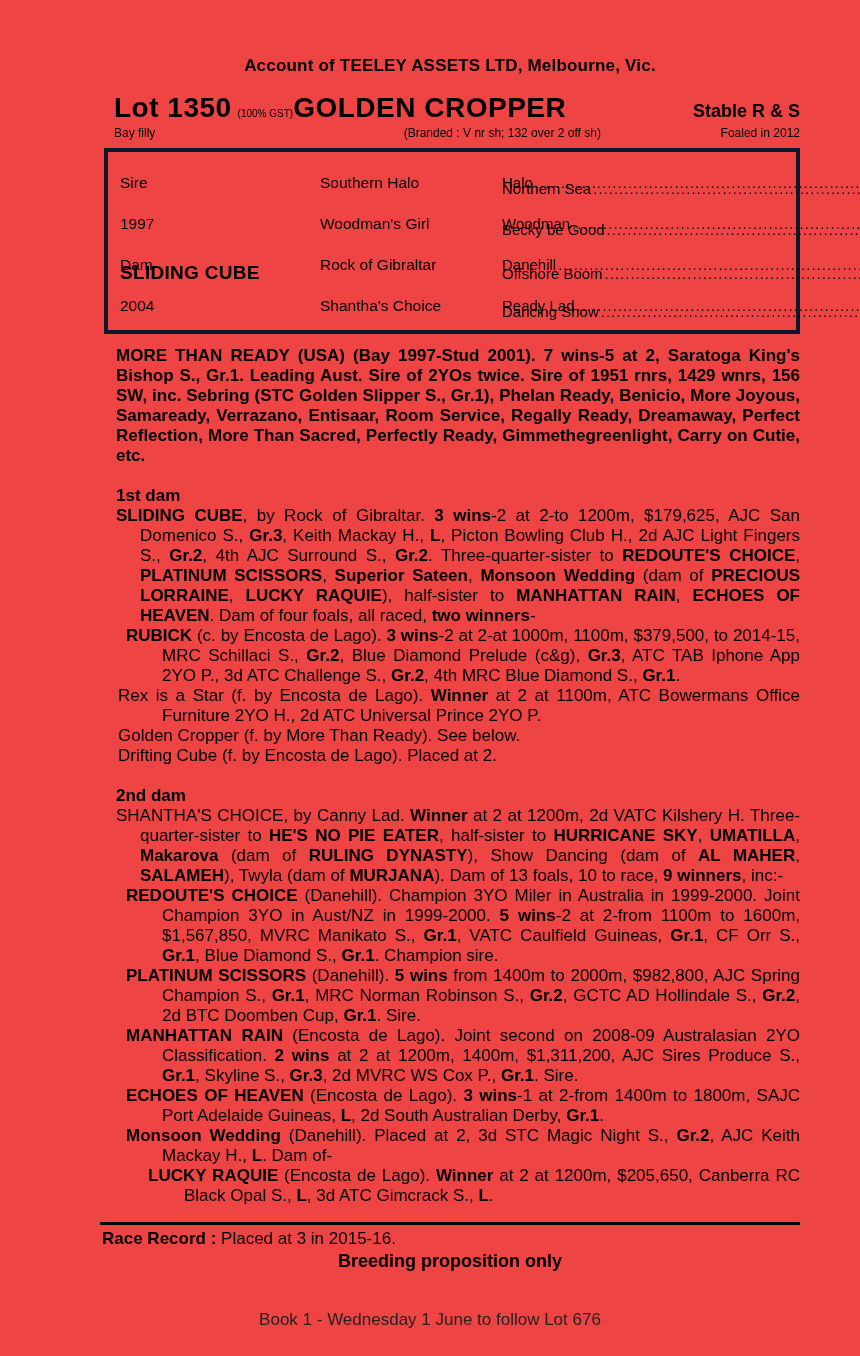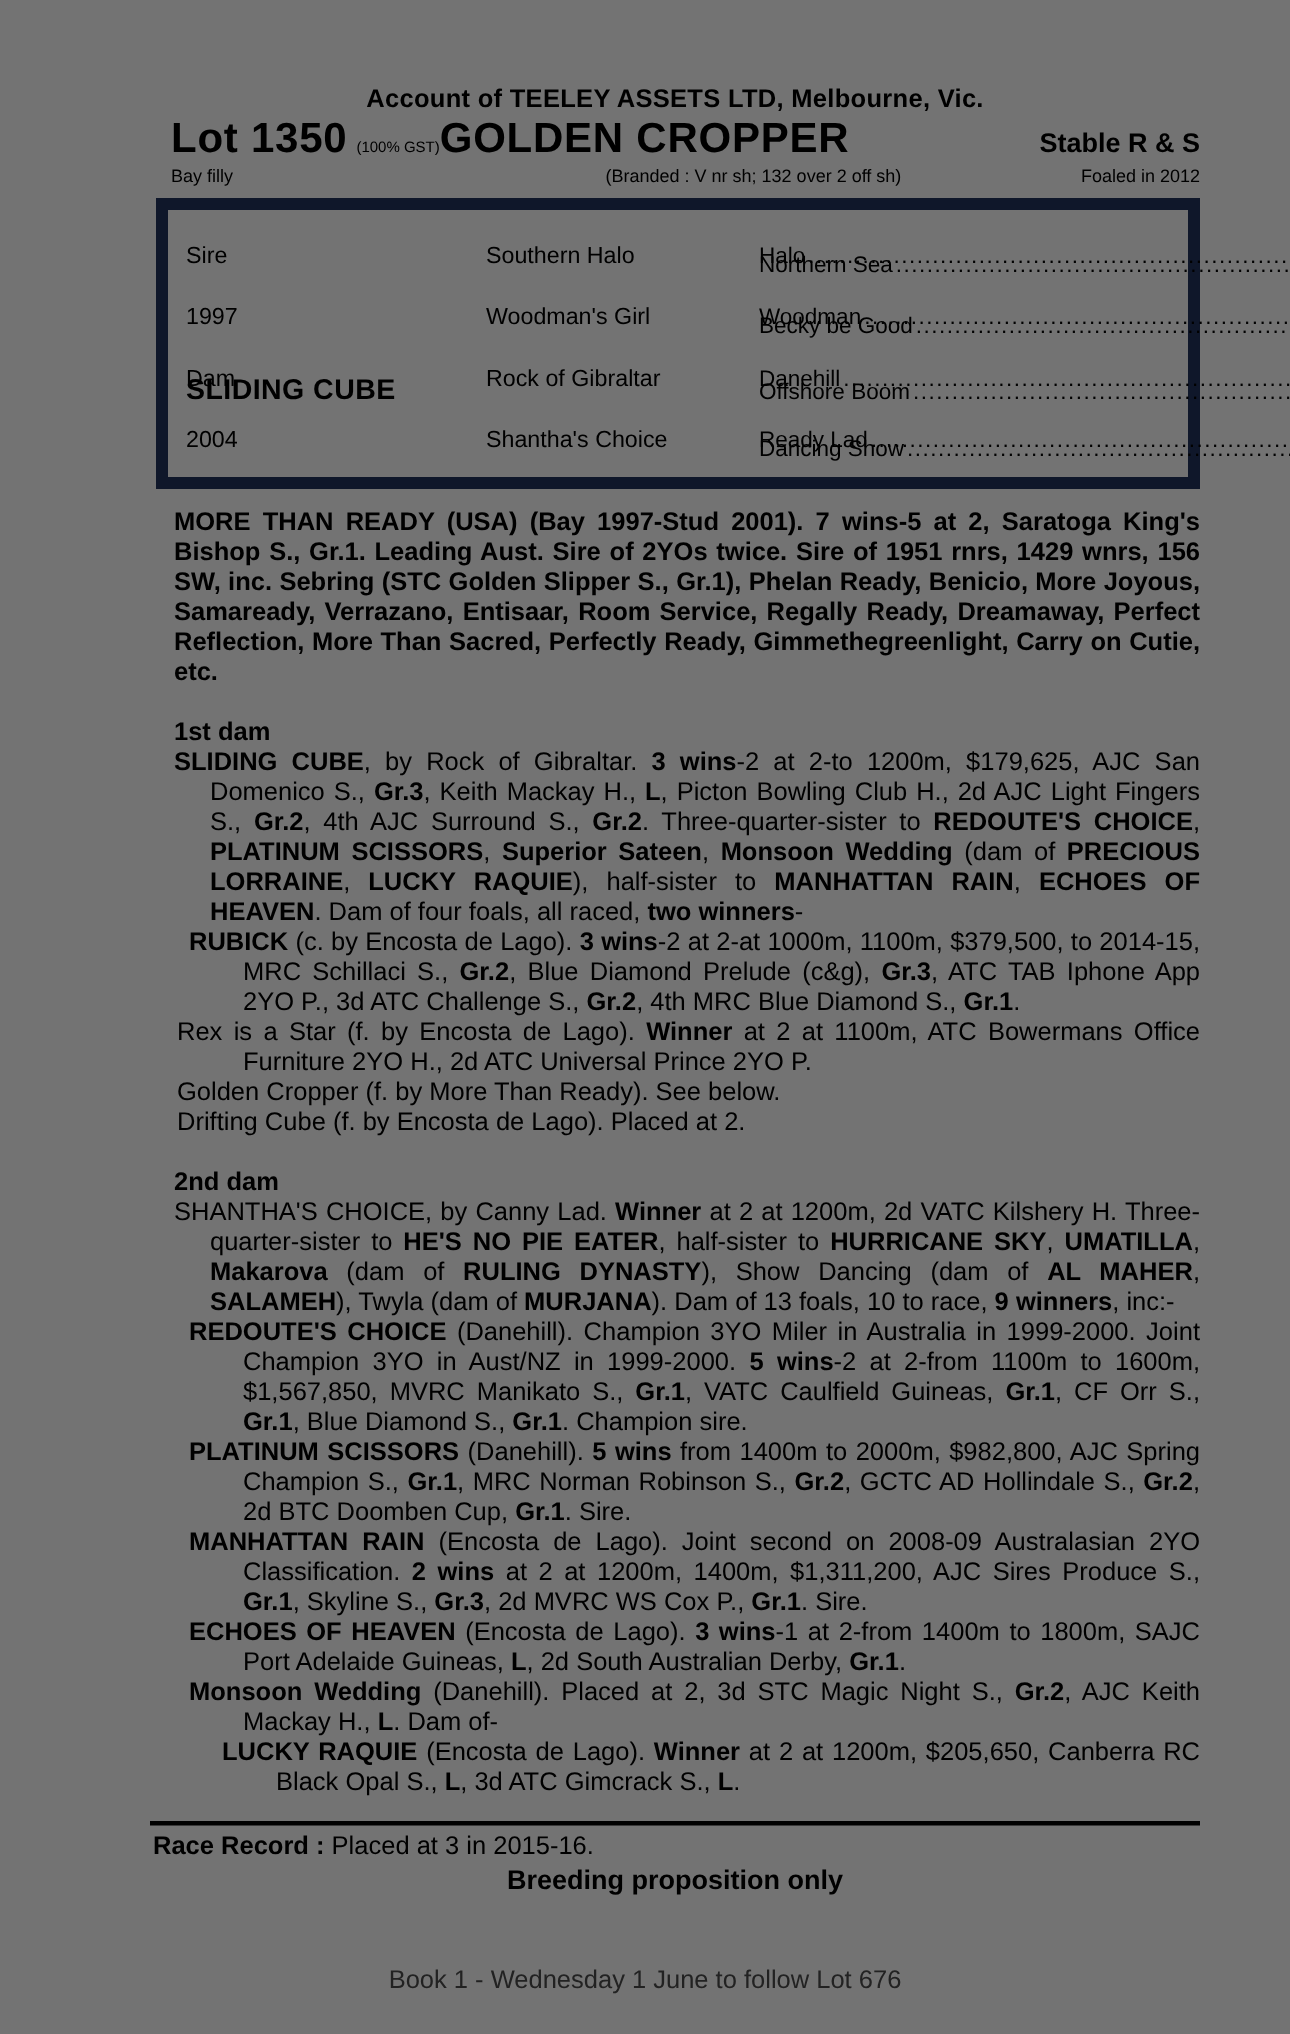--- a/index.html
+++ b/index.html
@@ -1,37 +1,37 @@
 <!DOCTYPE html>
 <html><head>
 <meta charset="utf-8">
 <style>
   * { margin:0; padding:0; box-sizing:border-box; }
   html,body { background:#e8e8e8; }
   .page {
-    width:860px; height:1356px; background:#737373; position:relative;
+    width:860px; height:1356px; background:#ef4444; position:relative;
     font-family:"Liberation Sans", sans-serif; color:#000; overflow:hidden;
   }
   .content { position:absolute; left:100px; top:0; width:700px; }
 
   
   .account { margin-top:56px; text-align:center; font-weight:bold; font-size:17px; letter-spacing:0.2px; }
-  .lot-row { display:flex; align-items:baseline; margin-top:0; padding-left:14px; }
+  .lot-row { display:flex; align-items:baseline; margin-top:16px; padding-left:14px; }
   .lot-no { font-weight:bold; font-size:28px; letter-spacing:0.5px; white-space:nowrap; }
   .gst { font-size:10px; margin-left:6px; white-space:nowrap; }
   .horse-name { font-weight:bold; font-size:28px; letter-spacing:0.5px; white-space:nowrap; }
   .stable { margin-left:auto; font-weight:bold; font-size:18px; white-space:nowrap; }
   .detail-row { display:flex; align-items:baseline; margin-top:2px; padding-left:14px; font-size:12px; }
   .detail-left { width:170px; }
   .detail-center { flex:1; text-align:center; }
   .detail-right { text-align:right; }
 
   
   .ped-box {
-    margin-top:8px; margin-left:4px; border:8px solid #0f172a; padding:7px 10px 7px 12px;
+    margin-top:8px; margin-left:4px; border:4px solid #0f172a; padding:7px 10px 7px 12px;
     display:grid; grid-template-columns:200px 182px 1fr; grid-auto-rows:20.5px;
     font-size:15.5px; align-items:baseline;
   }
   .ped-label { font-size:15.5px; }
   .ped-big { font-weight:bold; font-size:19px; letter-spacing:0.3px; white-space:nowrap; }
   .c1 { grid-column:1; }
   .c2 { grid-column:2;margin-top:15px; }
   .c3 { grid-column:3; }
   .pair { display:flex; align-items:baseline; font-size:15px; }
   .pair .pl { white-space:nowrap; }

